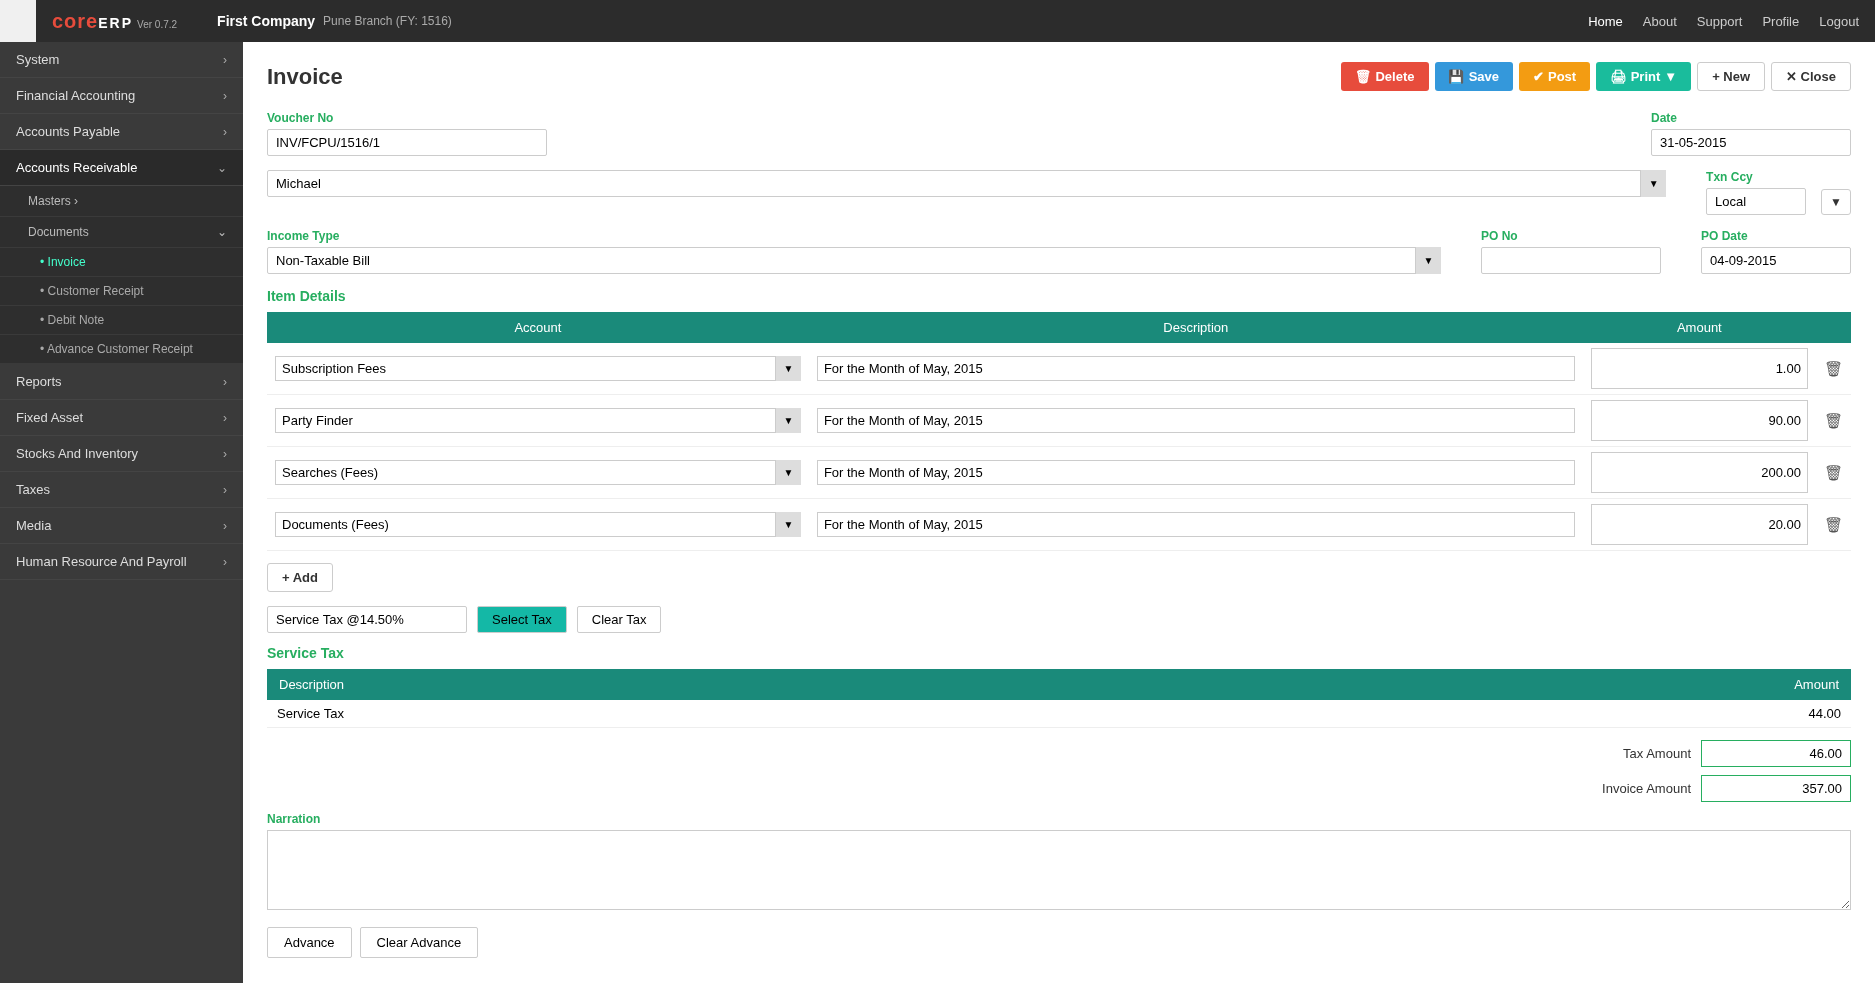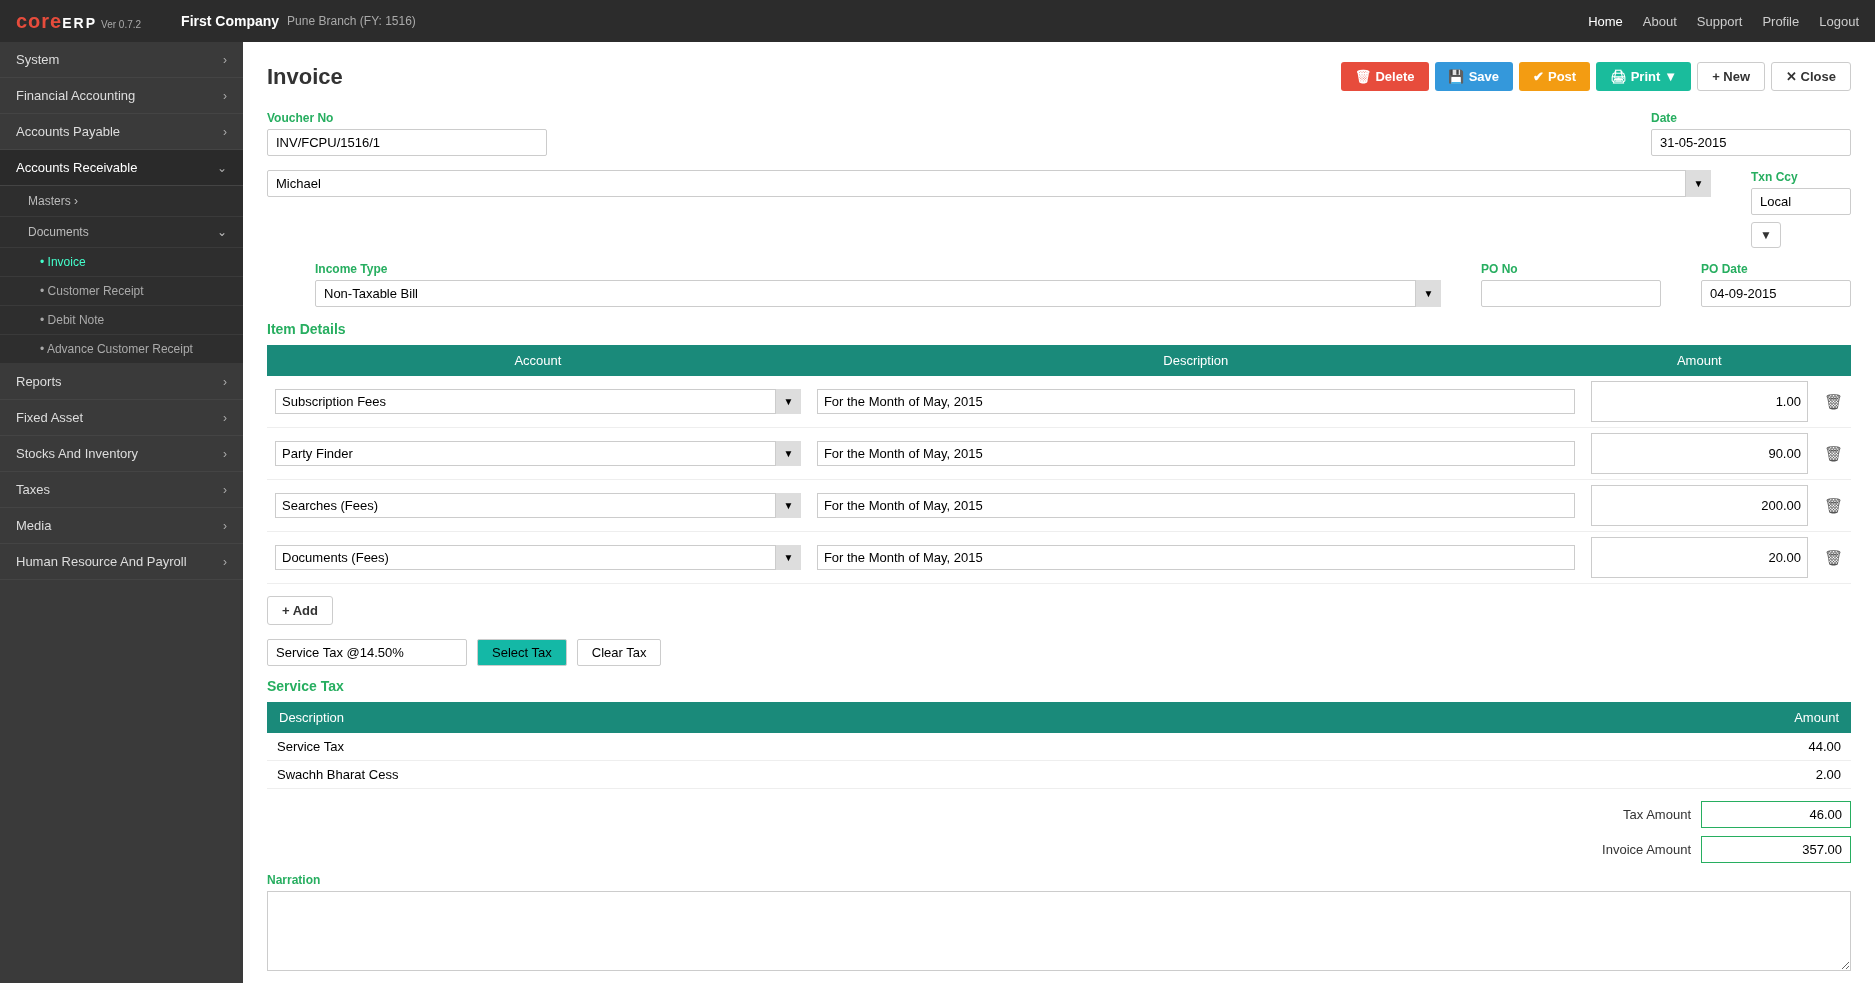--- a/index.html
+++ b/index.html
@@ -6,20 +6,21 @@
     body { font-family: Arial, sans-serif; font-size: 13px; background: #f0f0f0; }
 
     
     .navbar {
       background: #2c2c2c;
       height: 42px;
       display: flex;
       align-items: center;
       padding: 0 16px;
       color: #fff;
+      margin-left: 36px;
     }
     .navbar-brand {
       display: flex;
       align-items: center;
       margin-right: auto;
     }
     .navbar-logo {
       font-size: 20px;
       font-weight: bold;
       color: #fff;
@@ -482,29 +483,29 @@
 
     <div class="form-row">
       <div class="form-group" style="flex:1;">
         <div class="form-select-wrapper" style="width:100%;">
           <input class="form-input" type="text" style="width: 100%; padding-right: 30px;" value="Michael">
           <div class="select-arrow">▼</div>
         </div>
       </div>
       <div class="form-group" style="margin-left:20px;">
         <label class="form-label">Txn Ccy</label>
-        <div style="display:flex;align-items:flex-start;gap:7px;flex-direction:column;">
+        <div style="display:flex;align-items:center;gap:15px;">
           <input class="form-input" type="text" value="Local" style="width: 100px;">
           <button class="btn btn-new" style="padding:5px 8px;font-size:12px;">▼</button>
         </div>
       </div>
     </div>
 
     <div class="form-row">
-      <div class="form-group" style="flex:1;margin-left:48px;">
+      <div class="form-group" style="flex:1;">
         <label class="form-label">Income Type</label>
         <div class="form-select-wrapper" style="width:100%;">
           <input class="form-input" type="text" style="width: 100%; padding-right: 30px;" value="Non-Taxable Bill">
           <div class="select-arrow">▼</div>
         </div>
       </div>
       <div class="form-group" style="margin-left:20px;">
         <label class="form-label">PO No</label>
         <input class="form-input" type="text" style="width: 180px;">
       </div>
@@ -590,24 +591,20 @@
         <tr>
           <th style="width:80%;text-align:left;">Description</th>
           <th style="width:20%;text-align:right;">Amount</th>
         </tr>
       </thead>
       <tbody>
         <tr>
           <td>Service Tax</td>
           <td style="text-align:right;">44.00</td>
         </tr>
-        <tr>
-          <td>Swachh Bharat Cess</td>
-          <td style="text-align:right;">2.00</td>
-        </tr>
       </tbody>
     </table>
 
     <div class="totals-row">
       <span class="totals-label">Tax Amount</span>
       <input class="totals-input" type="text" value="46.00" style="">
     </div>
     <div class="totals-row">
       <span class="totals-label">Invoice Amount</span>
       <input class="totals-input" type="text" value="357.00" style="">

